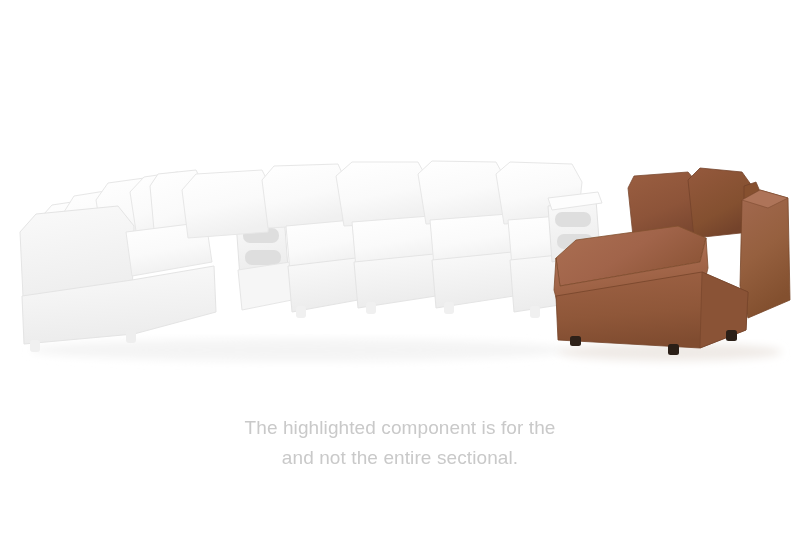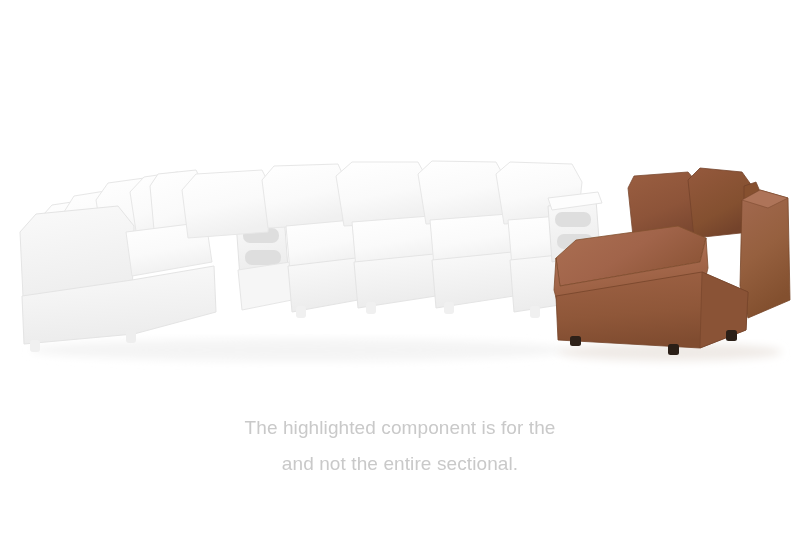--- a/index.html
+++ b/index.html
@@ -55,21 +55,21 @@
   }
   .cap-line-main {
     color: #979797;
     font-size: 26px;
     font-weight: 700;
     letter-spacing: -0.1px;
     line-height: 36px;
     white-space: nowrap;
   }
   .cap-line-bottom {
-    margin-top: 10px;
+    margin-top: 4px;
   }
 </style>
 </head>
 <body>
 
 <div id="stage">
 
   <div id="illustration">
     <svg viewBox="0 0 800 400" xmlns="http://www.w3.org/2000/svg">
       <defs>

